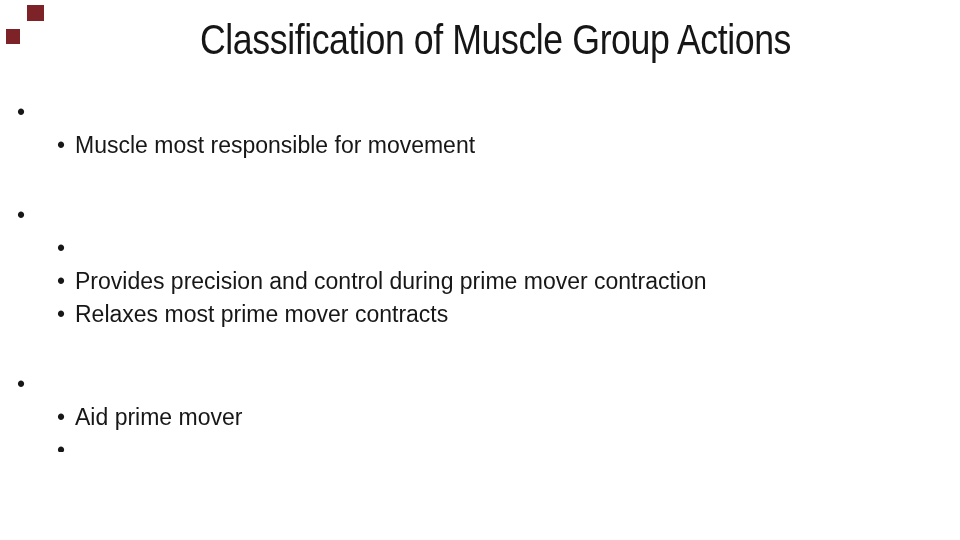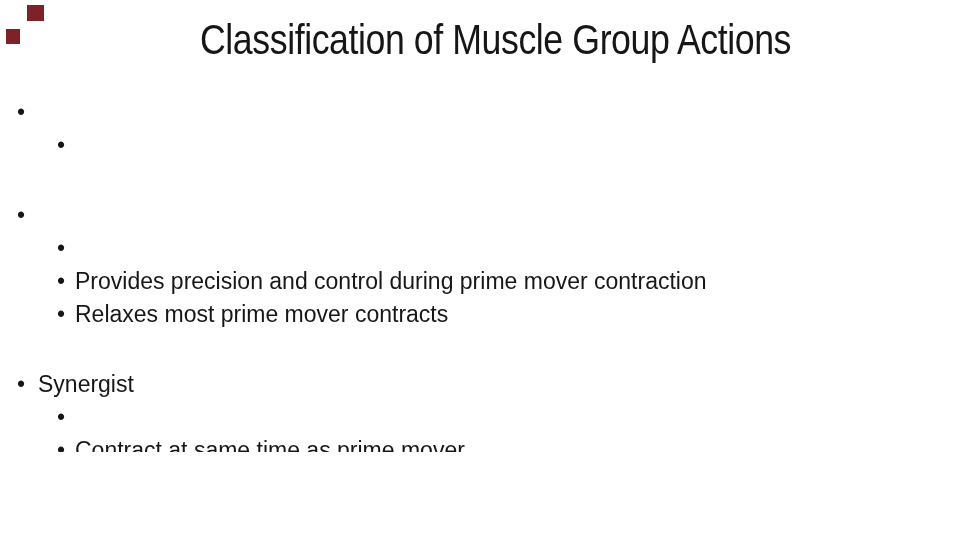--- a/index.html
+++ b/index.html
@@ -71,20 +71,21 @@
   <div class="title">Classification of Muscle Group Actions</div>
 
   <div class="body-text">
 
     <div class="group">
       <div class="line l1">
         <span class="bullet">•</span>
       </div>
       <div class="line l2">
         <span class="bullet">•</span>
+        <span class="txt">Muscle most responsible for movement</span>
       </div>
     </div>
 
     <div class="group">
       <div class="line l1">
         <span class="bullet">•</span>
       </div>
       <div class="line l2">
         <span class="bullet">•</span>
       </div>
@@ -94,25 +95,24 @@
       </div>
       <div class="line l2">
         <span class="bullet">•</span>
         <span class="txt">Relaxes most prime mover contracts</span>
       </div>
     </div>
 
     <div class="group">
       <div class="line l1">
         <span class="bullet">•</span>
-        <span class="txt">Synergist</span>
       </div>
       <div class="line l2">
         <span class="bullet">•</span>
+        <span class="txt">Aid prime mover</span>
       </div>
       <div class="line l2">
         <span class="bullet">•</span>
-        <span class="txt">Contract at same time as prime mover</span>
       </div>
     </div>
 
   </div>
 </div>
 
 </body></html>

